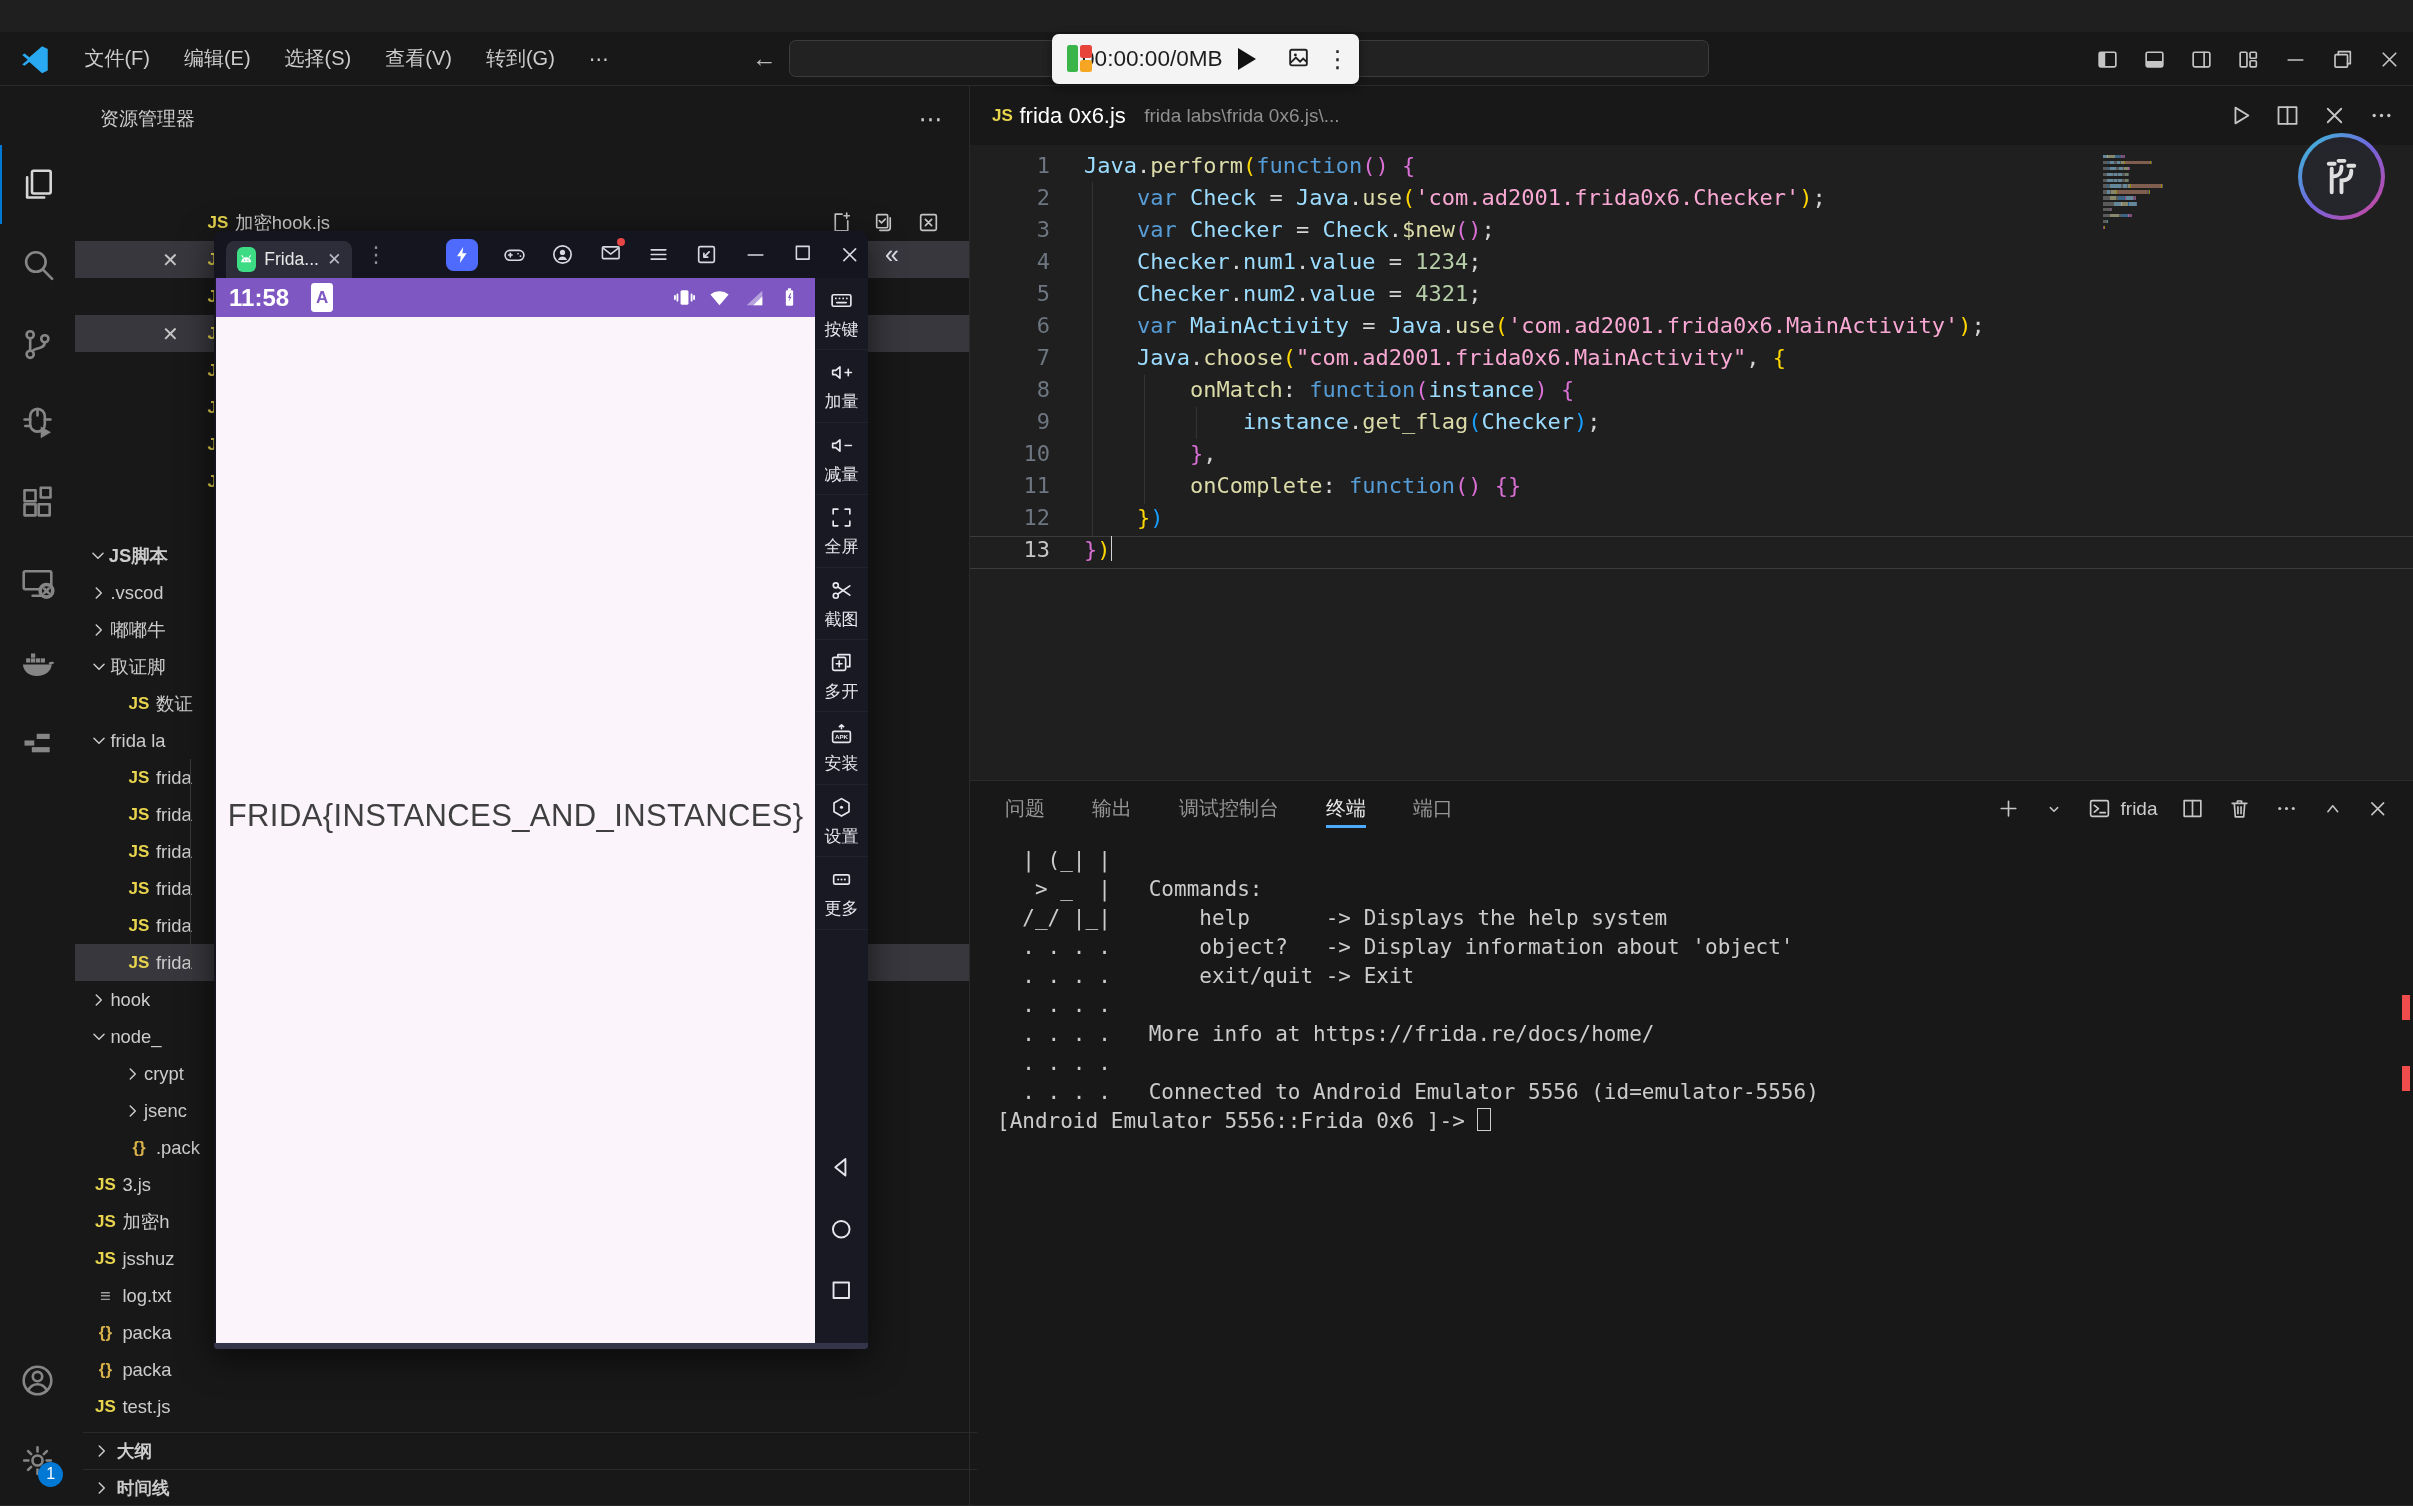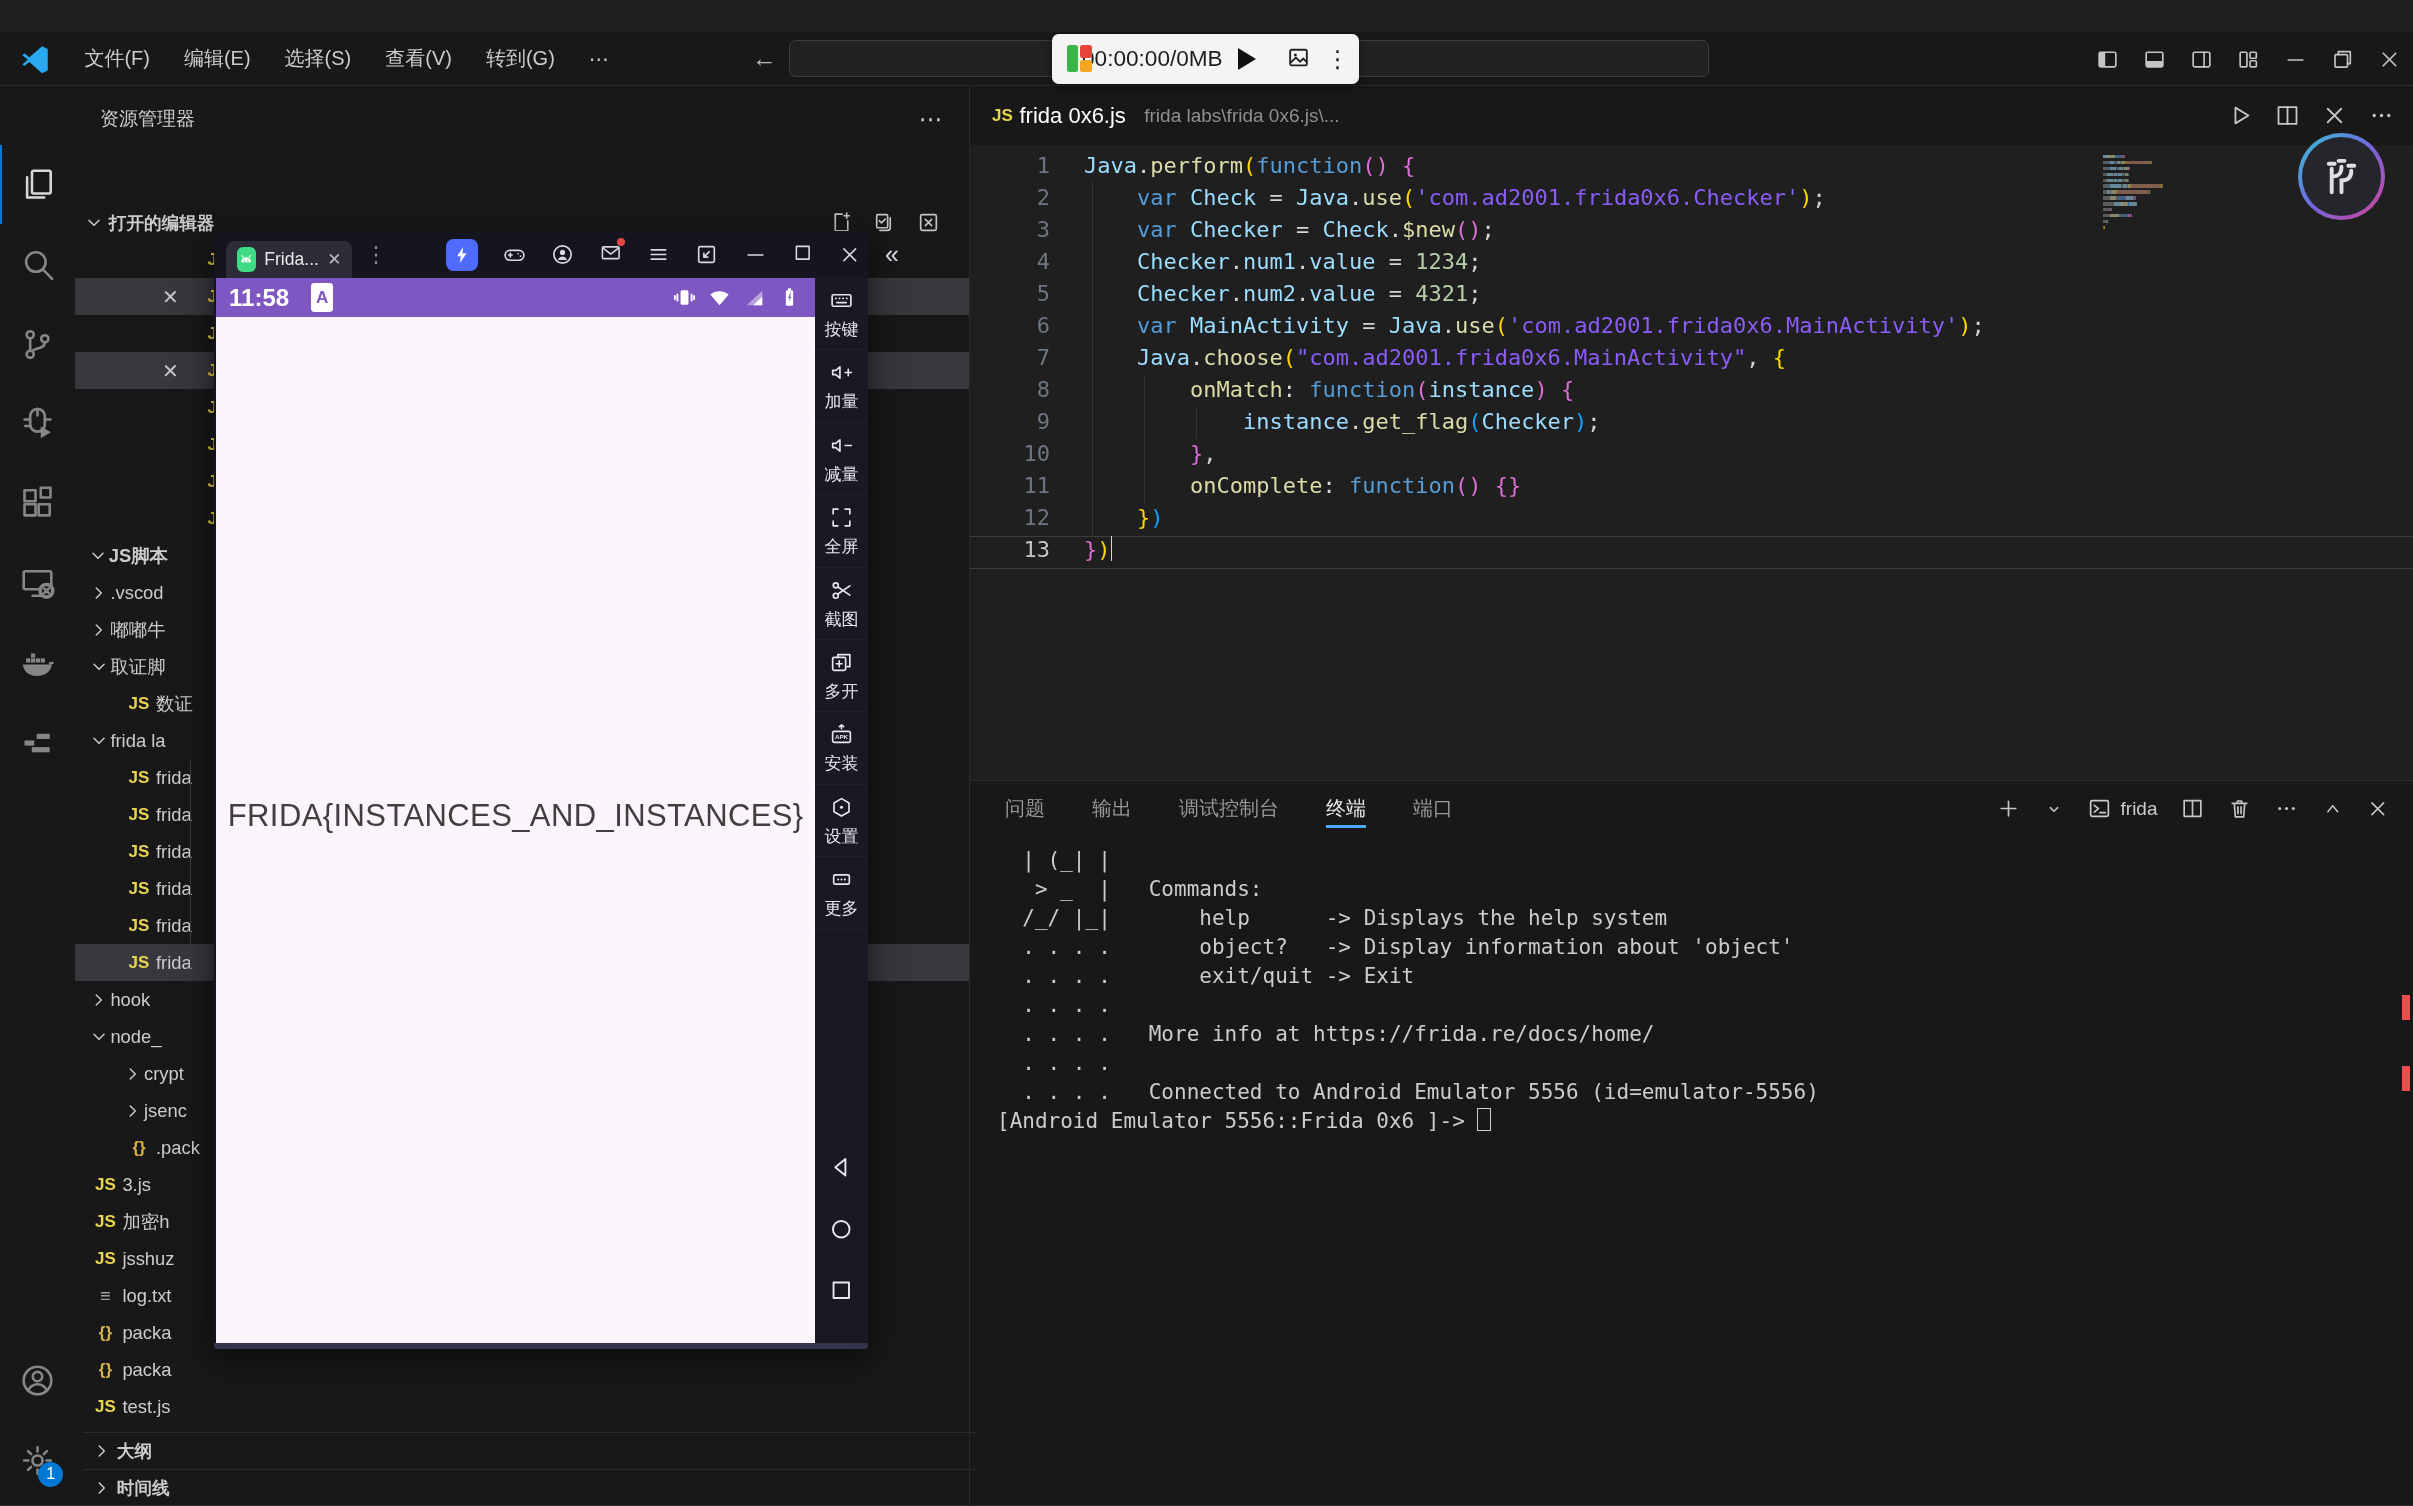--- a/index.html
+++ b/index.html
@@ -71,21 +71,21 @@
   .ed-file { font-size:22px; color:#ffffff; margin:0 6.7px; }
   .ed-crumb { font-size:19px; color:#8f8f8f; margin-left:11.7px; }
   .ed-actions { position:absolute; right:18.4px; top:0; height:59px; display:flex; gap:20px; align-items:center; color:#c5c5c5; }
   .ed-actions svg { width:28.5px; height:28.5px; }
   .code { position:absolute; left:0; top:64px; width:100%; font-family:"DejaVu Sans Mono", monospace;
     font-size:22px; line-height:32px; }
   .cline { display:flex; height:32px; white-space:pre; }
   .lnum { width:80px; text-align:right; color:#6e7681; flex:none; }
   .ltext { margin-left:34px; }
   .curline { position:absolute; left:0; width:1443px; height:33px; border-top:0.8px solid #3c3c3c; border-bottom:0.8px solid #3c3c3c; }
-  .tok-kw{color:#569cd6}.tok-id{color:#9cdcfe}.tok-fn{color:#dcdcaa}.tok-str{color:#8b5cf6}
+  .tok-kw{color:#569cd6}.tok-id{color:#9cdcfe}.tok-fn{color:#dcdcaa}.tok-str{color:#f9a8d4}
   .tok-num{color:#b5cea8}.tok-pl{color:#d4d4d4}.tok-b1{color:#ffd700}.tok-b2{color:#da70d6}.tok-b3{color:#179fff}
   .caret { display:inline-block; width:1.7px; height:25px; background:#d4d4d4; vertical-align:-4.2px; }
   .iguide { position:absolute; width:0.8px; background:#333333; }
   .minimap { position:absolute; right:151px; top:69px; width:159px; }
   .mm-line { height:5.9px; display:flex; }
   .mm-line i { height:3.4px; display:block; opacity:.55; }
   .frida-mark { position:absolute; right:28.5px; top:47px; width:87px; height:87px; border-radius:44px;
     background:#26262e; border:4.2px solid transparent;
     background-image:linear-gradient(#26262e,#26262e),linear-gradient(135deg,#37d4e7,#7a6cf0,#e645a0);
     background-origin:border-box; background-clip:content-box,border-box; display:flex; align-items:center; justify-content:center; opacity:.92; }
@@ -320,28 +320,20 @@
       </div>
     </div>
 
   <div class="abs sidebar">
     <div class="sb-title">
       <span>资源管理器</span>
       <span class="sp"></span>
       <span style="font-size:23.5px;letter-spacing:1.7px;">⋯</span>
     </div>
     <div class="abs" style="left:0;top:118px;width:100%;" id="openEditors">
-        <div class="sec-head">
-          <span style="display: inline-flex; align-items: center;">
-            <svg viewBox="0 0 24 24" fill="none" stroke="currentColor" stroke-width="1.6" stroke-linecap="round" stroke-linejoin="round" style="width: 22px; height: 22px;">
-              <path d="M6.5 9l5.5 5.5L17.5 9"></path>
-            </svg>
-          </span>
-          <span>打开的编辑器</span>
-        </div>
         <div class="row">
           <span style="width: 126px; flex: 0 0 auto;"></span>
           <span class="jsbadge">JS</span>
           <span class="lbl">加密hook.js</span>
         </div>
         <div class="row hl">
           <span class="closex">✕</span>
           <span style="width: 126px; flex: 0 0 auto;"></span>
           <span class="jsbadge">JS</span>
           <span class="lbl">t</span>

